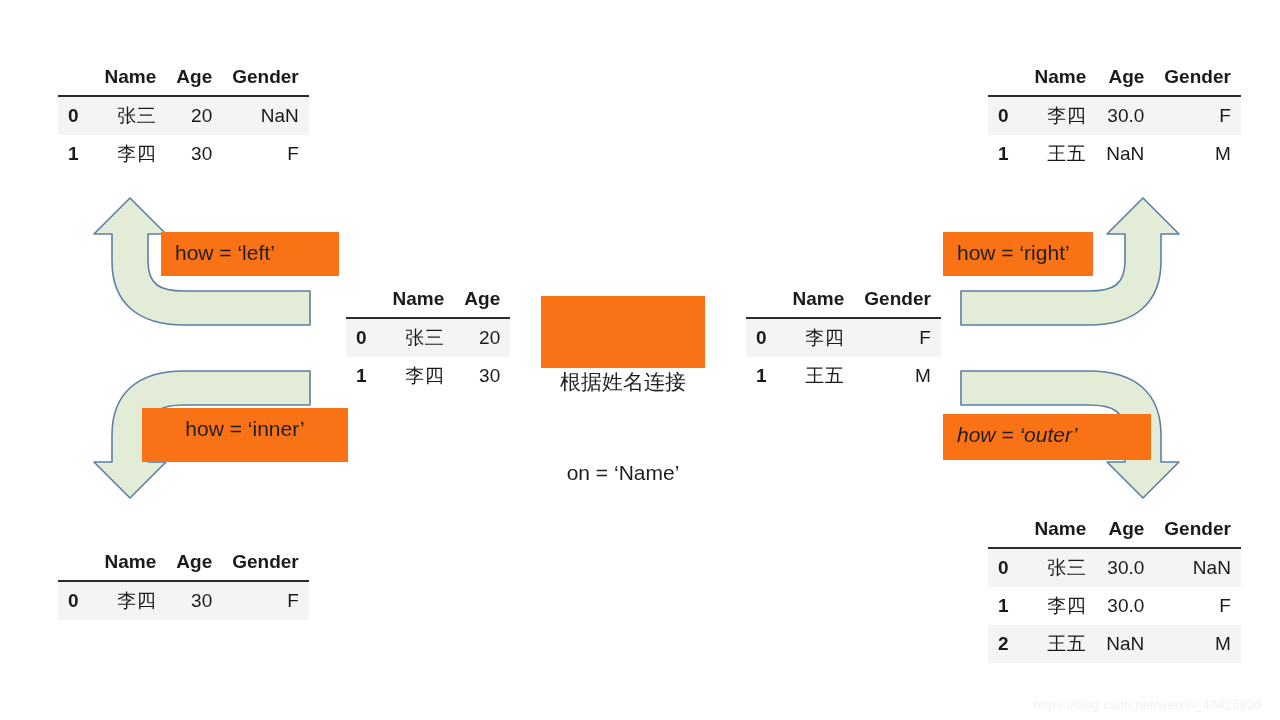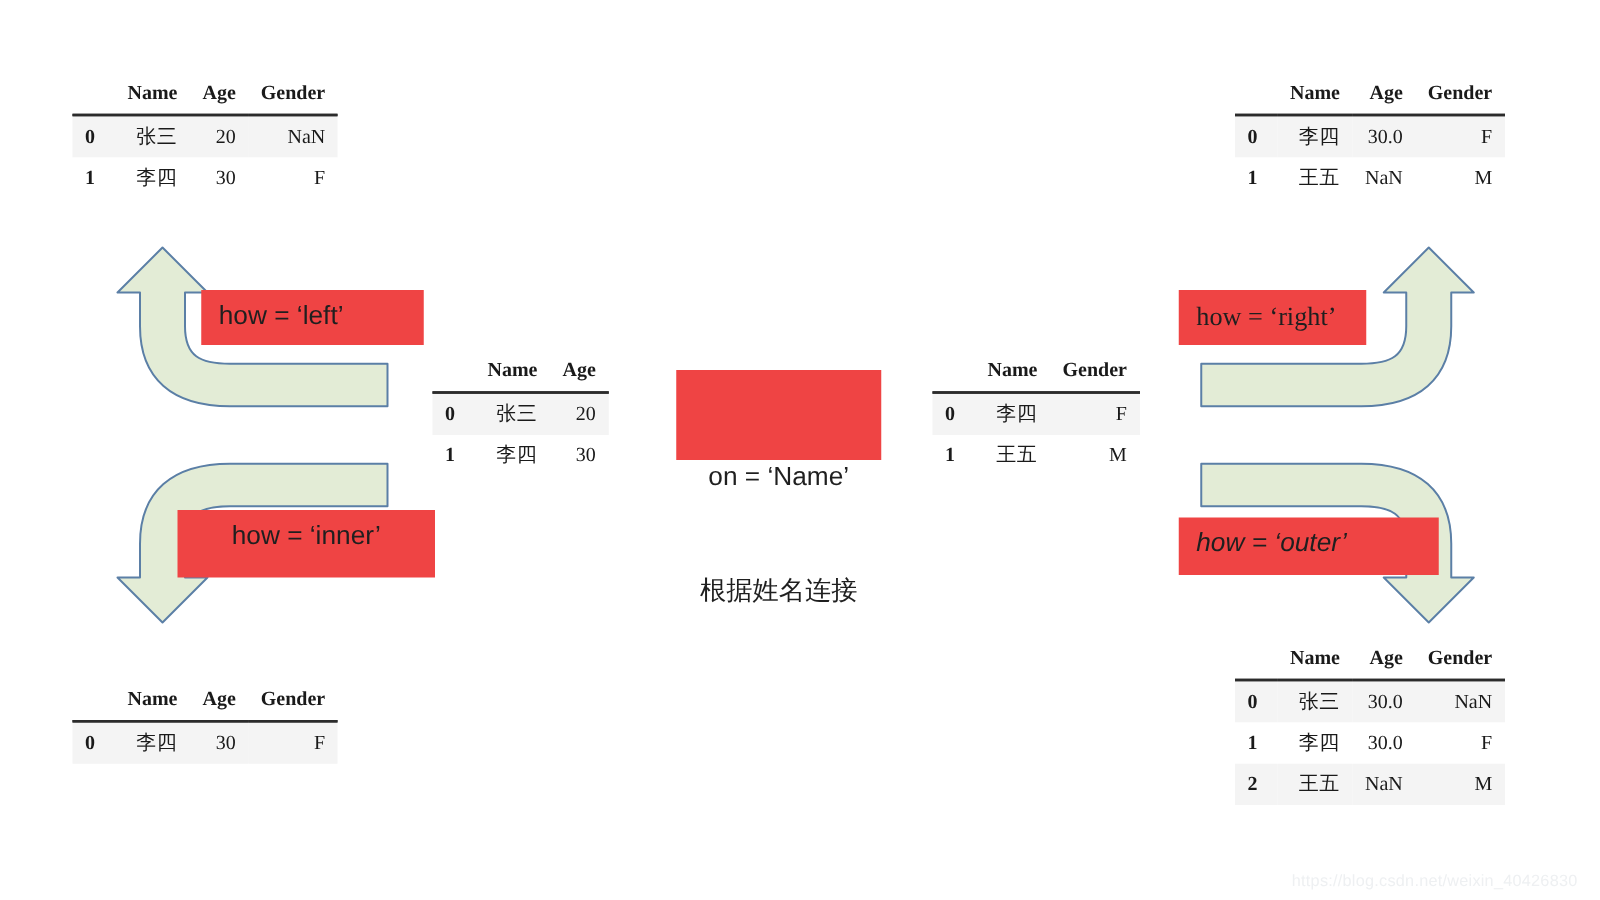--- a/index.html
+++ b/index.html
@@ -13,23 +13,22 @@
     position: relative;
     overflow: hidden;
     font-family: "Liberation Sans", sans-serif;
     color: #262626;
   }
 
   
   .df {
     position: absolute;
     border-collapse: collapse;
-    font-size: 16px;
+    font-size: 19px;
     color: #1a1a1a;
-    font-family: Liberation Serif, serif;
   }
   .df th, .df td {
     padding: 6px 10px;
     white-space: nowrap;
     font-weight: normal;
     text-align: right;
   }
   .df thead th {
     font-weight: bold;
     border-bottom: 2px solid #2b2b2b;
@@ -44,21 +43,21 @@
     font-weight: bold;
     text-align: left;
     padding-left: 10px;
     padding-right: 16px;
   }
   .df td.cjk { letter-spacing: 0.5px; }
 
   
   .chip {
     position: absolute;
-    background: #ef4444;
+    background: #f97316;
     color: #1f1f1f;
     font-size: 21px;
     line-height: 1.28;
     padding: 8px 14px;
     white-space: pre;
     box-sizing: border-box;
   }
   .chip.center {
     text-align: center;
     font-size: 21px;
@@ -143,27 +142,27 @@
            L 170 72
            C 170 48 158 42 134 42
            L 6 42
            Z" fill="#e3ecd6" stroke="#5b7fa6" stroke-width="1.6" stroke-linejoin="round"></path>
 </svg>
 
 <div class="chip" style="left:161px; top:232px; width:178px; height:44px;">how = ‘left’</div>
 
 <div class="chip" style="left:142px; top:408px; width:206px; height:54px;text-align:center;">how = ‘inner’</div>
 
-<div class="chip" style="left:943px; top:232px; width:150px; height:44px;font-family:Liberation Serif, serif;">how = ‘right’</div>
+<div class="chip" style="left:943px; top:232px; width:150px; height:44px;">how = ‘right’</div>
 
 <div class="chip" style="left:943px; top:414px; width:208px; height:46px;font-style:italic;">how = ‘outer’</div>
 
 <div class="chip center" style="left:541px; top:296px; width:164px; height:72px;">
+  <div>根据姓名连接</div>
   <div>on = ‘Name’</div>
-  <div>根据姓名连接</div>
 </div>
 
 <table class="df" style="left:58px; top:60px;">
     <thead>
       <tr>
         <th class="corner idx"></th>
         <th>Name</th>
         <th>Age</th>
         <th>Gender</th>
       </tr>

